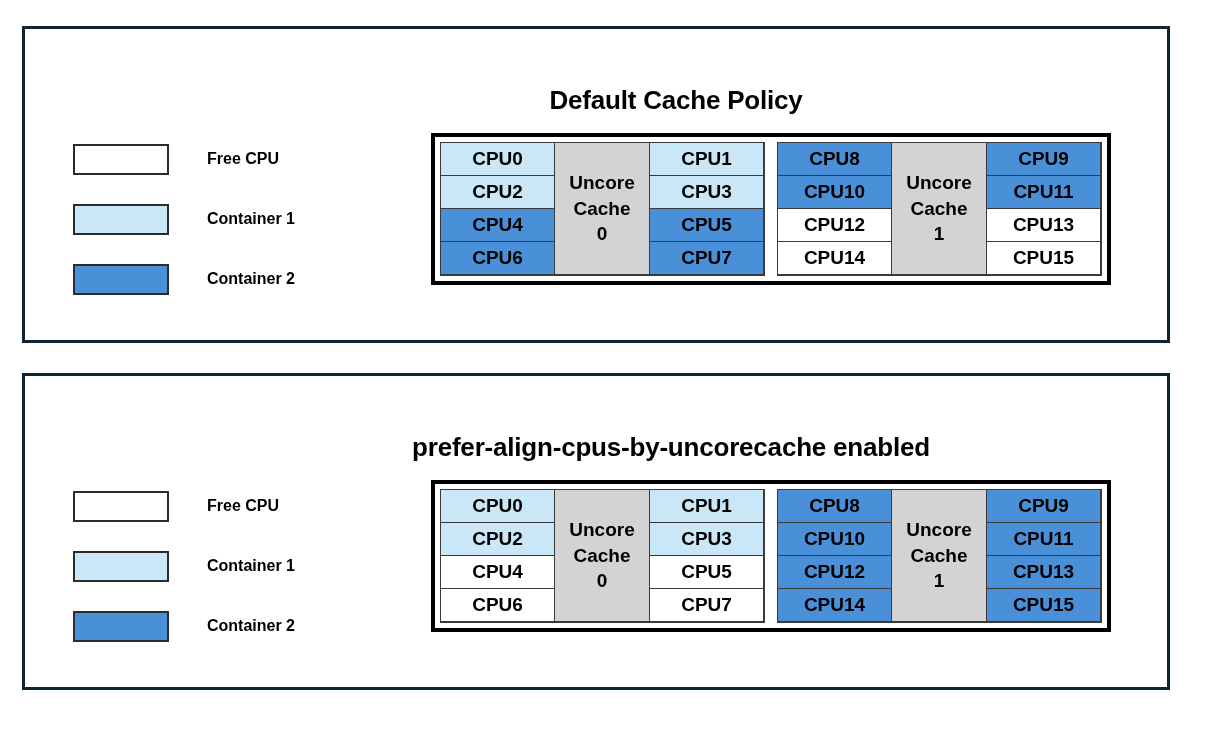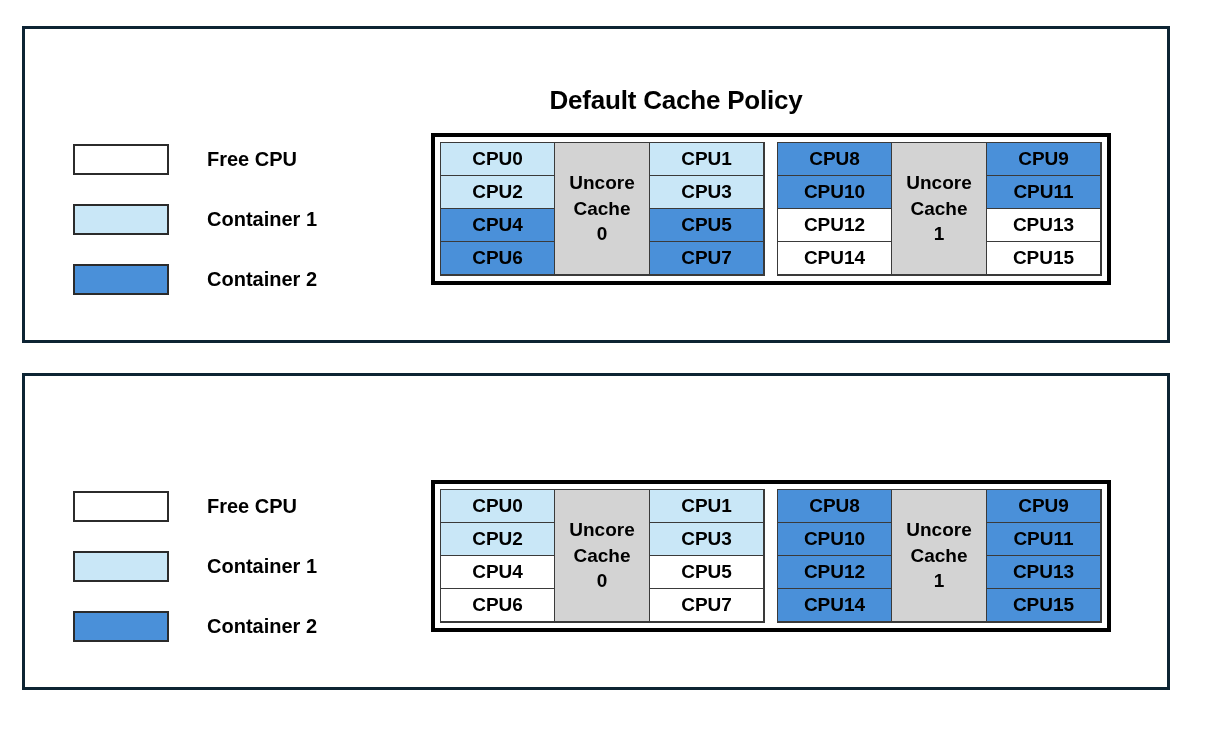--- a/index.html
+++ b/index.html
@@ -56,21 +56,21 @@
   }
   .legend-swatch {
     width: 96px;
     height: 31px;
     border: 2px solid #2b2b2b;
     box-sizing: border-box;
     flex: 0 0 auto;
   }
   .legend-label {
     margin-left: 38px;
-    font-size: 20px;
+    font-size: 16px;
     font-weight: bold;
     color: #000000;
     white-space: nowrap;
   }
 
   
   .topology {
     position: absolute;
     left: 406px;
     top: 104px;
@@ -188,20 +188,21 @@
         <div class="cpu-cell" style="background-color: rgb(255, 255, 255);">CPU13</div>
         <div class="cpu-cell" style="background-color: rgb(255, 255, 255);">CPU15</div>
       </div>
     </div>
 
   </div>
 </div>
 
 <div class="panel" id="panel-bottom">
 
+  <div class="section-title">prefer-align-cpus-by-uncorecache enabled</div>
 
   <div class="legend">
     <div class="legend-row">
       <div class="legend-swatch" style="background-color: rgb(255, 255, 255);"></div>
       <div class="legend-label">Free CPU</div>
     </div>
     <div class="legend-row">
       <div class="legend-swatch" style="background-color: rgb(201, 231, 247);"></div>
       <div class="legend-label">Container 1</div>
     </div>

